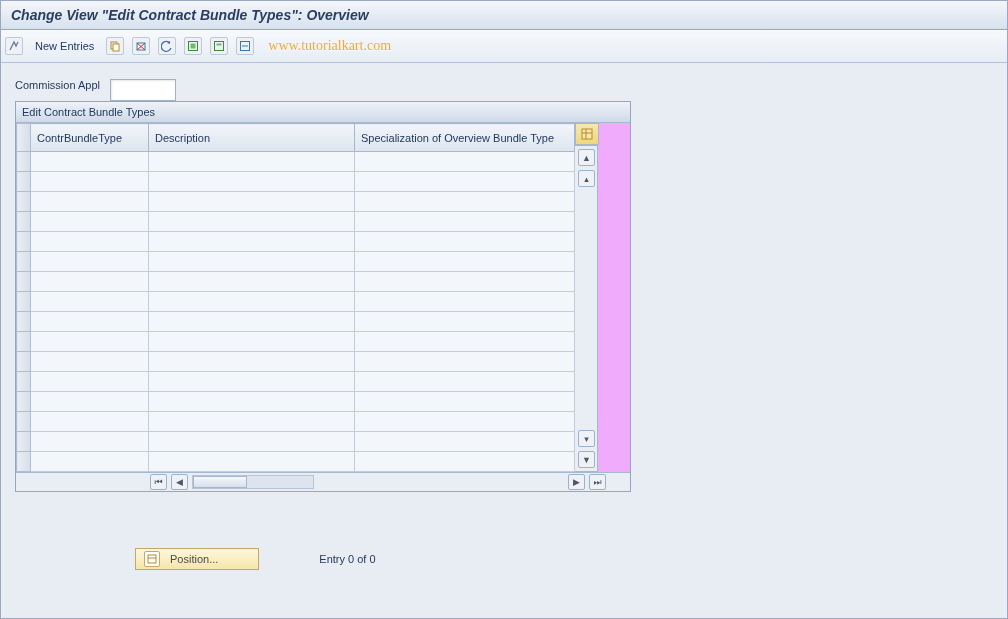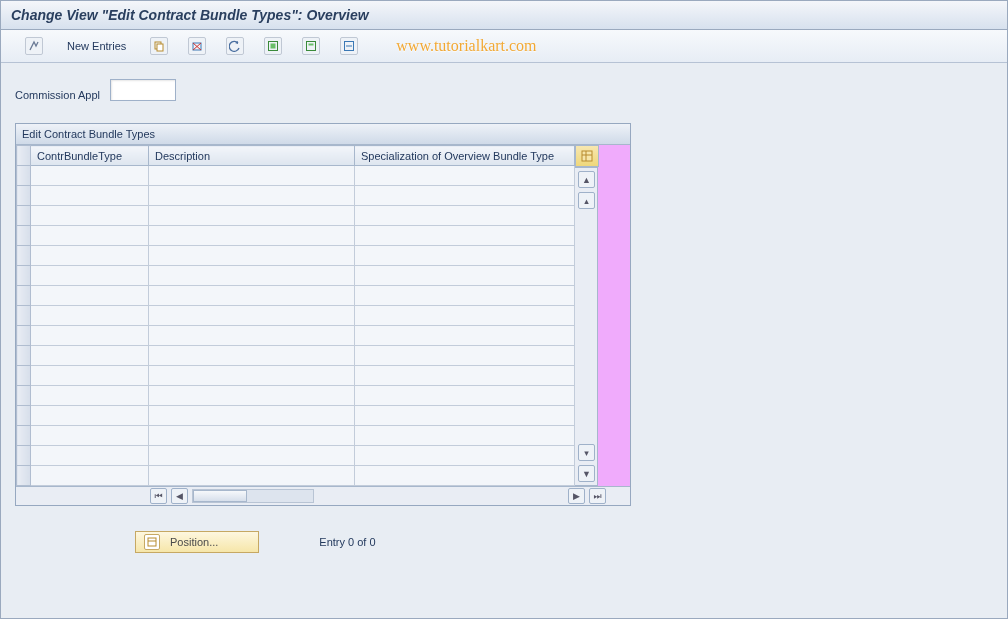--- a/index.html
+++ b/index.html
@@ -3,60 +3,60 @@
 <meta charset="utf-8">
 <style>
   html,body{margin:0;padding:0;font-family:Arial,Helvetica,sans-serif;font-size:11px;
     background:#ebeef4;color:#222}
   .window{width:1008px;height:619px;border:1px solid #9aa9be;background:#e8edf3;box-sizing:border-box;
     overflow:hidden;position:relative}
   
   .titlebar{height:28px;line-height:28px;padding:0 10px;font-size:14px;font-style:italic;font-weight:bold;
     color:#2a3f5f;background:linear-gradient(#f4f6fa,#d7e1ee);border-bottom:1px solid #9aa9be}
   
-  .toolbar{height:24px;padding:4px 24px;background:linear-gradient(#f7f9fc,#e7edf5);border-bottom:1px solid #b6c2d4;
-    display:flex;align-items:center;gap:20px}
+  .toolbar{height:24px;padding:4px 4px;background:linear-gradient(#f7f9fc,#e7edf5);border-bottom:1px solid #b6c2d4;
+    display:flex;align-items:center;gap:8px}
   .tb-btn{width:16px;height:16px;border:1px solid #c0c8d4;background:#eef2f7;border-radius:2px;cursor:pointer;
     display:flex;align-items:center;justify-content:center;font-size:10px}
   .tb-link{color:#23395d;cursor:pointer;padding:0 4px}
-  .watermark{font-size:16px;color:#f39c12;opacity:.85;font-family:Georgia,serif;margin-left:18px;
+  .watermark{font-size:14px;color:#f39c12;opacity:.85;font-family:Georgia,serif;margin-left:6px;
     text-shadow:0 1px 1px #fff}
   
   .body{padding:16px 14px}
-  .formrow{display:flex;align-items:flex-end;gap:10px;margin-bottom:22px}
+  .formrow{display:flex;align-items:flex-start;gap:10px;}
   .formrow label{color:#23395d}
   .input{height:18px;width:60px;background:#fff;border:1px solid #9fb1c9;box-shadow:inset 1px 1px 2px rgba(0,0,0,.1)}
   
   .panel{width:614px;border:1px solid #96a8c0;background:#f0abfc}
   .panel-title{height:20px;line-height:20px;padding:0 6px;color:#23395d;
     background:linear-gradient(#eef2f8,#cfdae8);border-bottom:1px solid #a7b7cc}
   .grid-wrap{display:flex}
   .grid{border-collapse:collapse}
   .grid th{background:linear-gradient(#f2f5fa,#dde5ef);color:#23395d;font-weight:normal;text-align:left;
-    border:1px solid #a7b7cc;height:20px;padding:0 6px;box-sizing:border-box}
+    border:1px solid #a7b7cc;height:28px;padding:0 6px;box-sizing:border-box}
   .grid td{border:1px solid #c2ccda;height:20px;background:#f3f6fa;box-sizing:border-box}
   .rowhdr{width:14px;background:linear-gradient(90deg,#e9edf4,#d6deea)!important;border:1px solid #b0bdd0!important}
   .col-a{width:118px}.col-b{width:206px}.col-c{width:220px}
   .corner{width:22px;border:1px solid #a7b7cc;background:linear-gradient(#f7e7b0,#efd77a);cursor:pointer;
     display:flex;align-items:center;justify-content:center}
   
   .vscroll{width:22px;background:#e9edf4;border:1px solid #a7b7cc;border-left:none;position:relative}
   .vs-btn{position:absolute;left:3px;width:15px;height:15px;background:#eef2f7;border:1px solid #9fb1c9;
     border-radius:2px;cursor:pointer;display:flex;align-items:center;justify-content:center;font-size:9px;color:#556}
   .vs-up{top:3px}.vs-down{bottom:3px}
   .vs-up2{top:24px}.vs-down2{bottom:24px}
   
   .hscroll{height:18px;background:#e9edf4;border-top:1px solid #a7b7cc;display:flex;align-items:center}
   .hs-btn{width:15px;height:14px;background:#eef2f7;border:1px solid #9fb1c9;border-radius:2px;margin:0 2px;
     cursor:pointer;display:flex;align-items:center;justify-content:center;font-size:9px;color:#556}
   .hs-track{flex:0 0 120px;height:12px;background:#dde4ee;border:1px solid #b8c4d4;margin:0 2px;position:relative}
   .hs-thumb{position:absolute;left:0;top:0;height:100%;width:54px;background:linear-gradient(#f6f8fb,#d7dfeb);
     border:1px solid #a7b7cc;box-sizing:border-box}
   
-  .footer{margin-top:25px;display:flex;align-items:center;gap:60px;padding-left:120px}
+  .footer{margin-top:56px;display:flex;align-items:center;gap:60px;padding-left:120px}
   .pos-btn{display:flex;align-items:center;gap:10px;border:1px solid #c6a863;background:linear-gradient(#fef7df,#f6e6a9);
     padding:2px 40px 2px 8px;cursor:pointer;color:#4a4a4a}
   .pos-icon{width:14px;height:14px;border:1px solid #c6a863;background:#fff;border-radius:2px;
     display:flex;align-items:center;justify-content:center;font-size:9px;color:#c6a863}
   .status{color:#23395d}
 </style>
 </head>
 <body>
 
 <div class="window">

